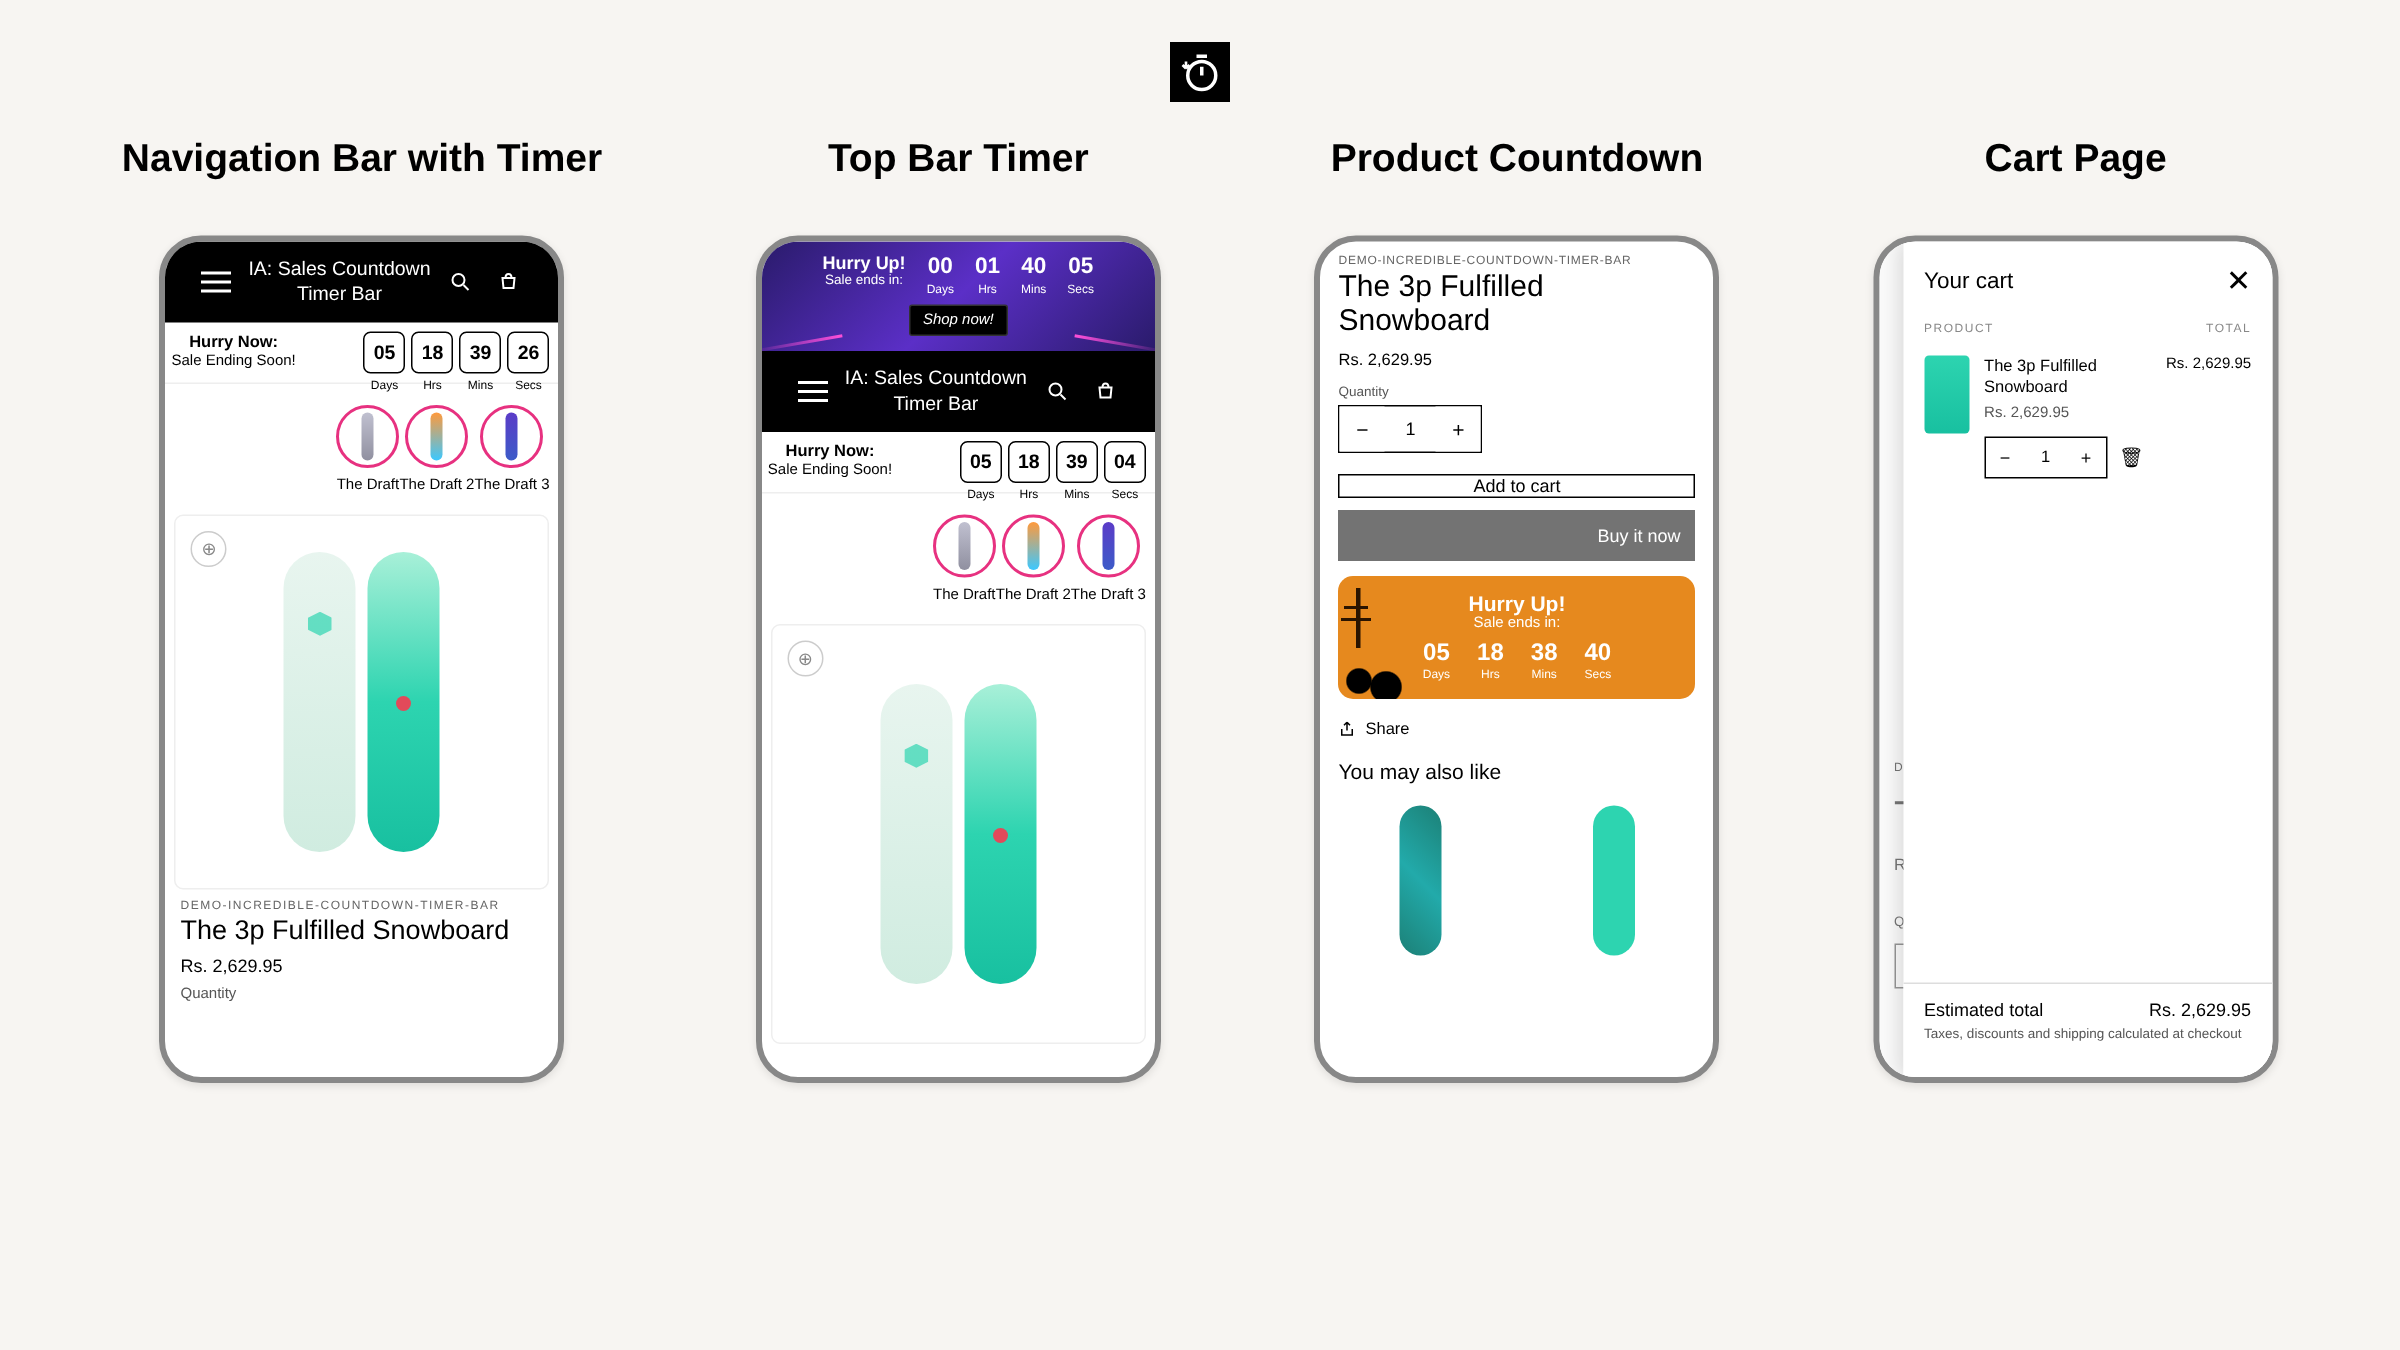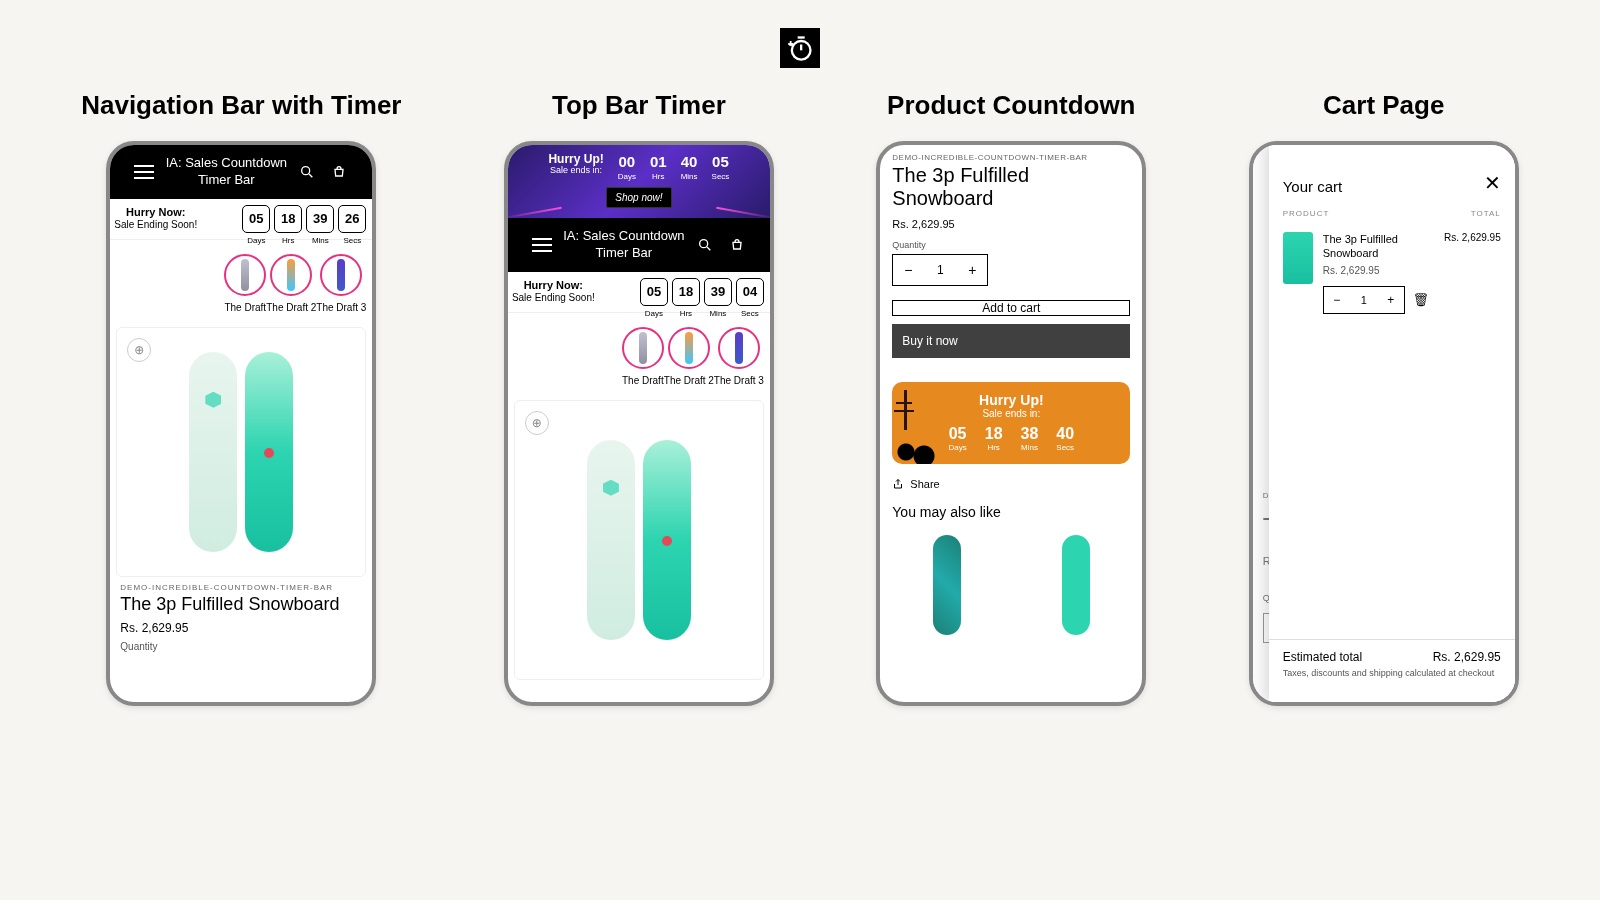--- a/index.html
+++ b/index.html
@@ -24,21 +24,21 @@
     justify-content: space-around;
     padding: 80px 40px 40px;
     gap: 20px;
   }
   .panel-col { display: flex; flex-direction: column; align-items: center; }
   .panel-title {
     font-weight: 800;
     font-size: 26px;
     color: #000;
     text-align: center;
-    margin-bottom: 20px;
+    margin-bottom: 36px;
     margin-top: 10px;
   }
   .phone {
     width: 270px;
     height: 565px;
     border-radius: 28px;
     border: 4px solid #888;
     background: #fff;
     overflow: hidden;
     position: relative;
@@ -160,21 +160,21 @@
   
   .p3-top { padding: 8px 12px 4px; }
   .p3-vendor{font-size:8px;letter-spacing:.5px;color:#666;text-transform:uppercase;}
   .p3-title{font-size:20px;font-weight:400;margin:2px 0 8px;}
   .p3-price{font-size:11px;margin-bottom:10px;}
   .p3-qlabel{font-size:9px;color:#555;margin-bottom:4px;}
   .qty-box{display:inline-flex;border:1px solid #000;align-items:center;margin-bottom:10px;}
   .qty-box button{width:30px;height:30px;background:#fff;border:none;font-size:14px;cursor:pointer;}
   .qty-box .val{width:34px;text-align:center;font-size:12px;}
   .line-btn{display:block;width:calc(100% - 24px);margin:0 12px 8px;border:1px solid #000;background:#fff;text-align:center;font-size:12px;}
-  .solid-btn{display:block;width:calc(100% - 24px);margin:0 12px 24px;padding:10px;background:#404040;color:#fff;text-align:left;font-size:12px;}
+  .solid-btn{display:block;width:calc(100% - 24px);margin:0 12px 10px;padding:10px;background:#737373;color:#fff;text-align:right;font-size:12px;}
   .orange-banner{
     margin: 0 12px; border-radius: 10px; overflow:hidden;
     background: #e6891e; position:relative; padding:10px 8px 12px; text-align:center;
     color:#fff;
   }
   .orange-banner::before{
     content:""; position:absolute; left:0; top:0; bottom:0; width:60px;
     background:
       radial-gradient(circle at 14px 70px,#000 8px,transparent 9px),
       radial-gradient(circle at 32px 74px,#000 10px,transparent 11px),
@@ -189,21 +189,21 @@
   .ob-d .cap{display:block;font-size:8px;font-weight:400;}
   .share-row{display:flex;align-items:center;gap:6px;padding:14px 12px;font-size:11px;}
   .also-like{padding:0 12px;}
   .also-like h4{font-size:14px;font-weight:500;margin-bottom:10px;}
   .also-row{display:flex;gap:20px;justify-content:space-around;}
   .mini-prod{width:60px;height:110px;display:flex;align-items:center;justify-content:center;}
   .board-sm{width:28px;height:100px;border-radius:14px;}
   .shopb{background:linear-gradient(45deg,#1c8076,#2aa,#1c8076);}
   .deco{background:#2dd4b0;position:relative;}
   
-  .cart-head{display:flex;justify-content:space-between;align-items:flex-end;padding:26px 14px 10px;gap:36px;}
+  .cart-head{display:flex;justify-content:space-between;align-items:center;padding:14px 14px 10px;gap:36px;}
   .cart-head h3{font-size:15px;font-weight:400;}
   .close-x{font-size:20px;font-weight:300;cursor:pointer;}
   .lost-box{margin:4px 14px 10px;border:1px solid #ddd;padding:8px;text-align:center;font-size:11px;font-weight:700;}
   .lost-box .t{color:#e04020;}
   .cart-cols{display:flex;justify-content:space-between;padding:4px 14px;font-size:8px;letter-spacing:1px;color:#888;}
   .cart-item{display:flex;gap:10px;padding:10px 14px;}
   .cart-img{width:30px;height:52px;border-radius:3px;background:linear-gradient(#2dd4b0,#18c0a0);flex-shrink:0;}
   .cart-info{flex:1;font-size:11px;}
   .cart-info .nm{line-height:1.3;}
   .cart-info .pr{color:#555;font-size:10px;margin-top:4px;}

